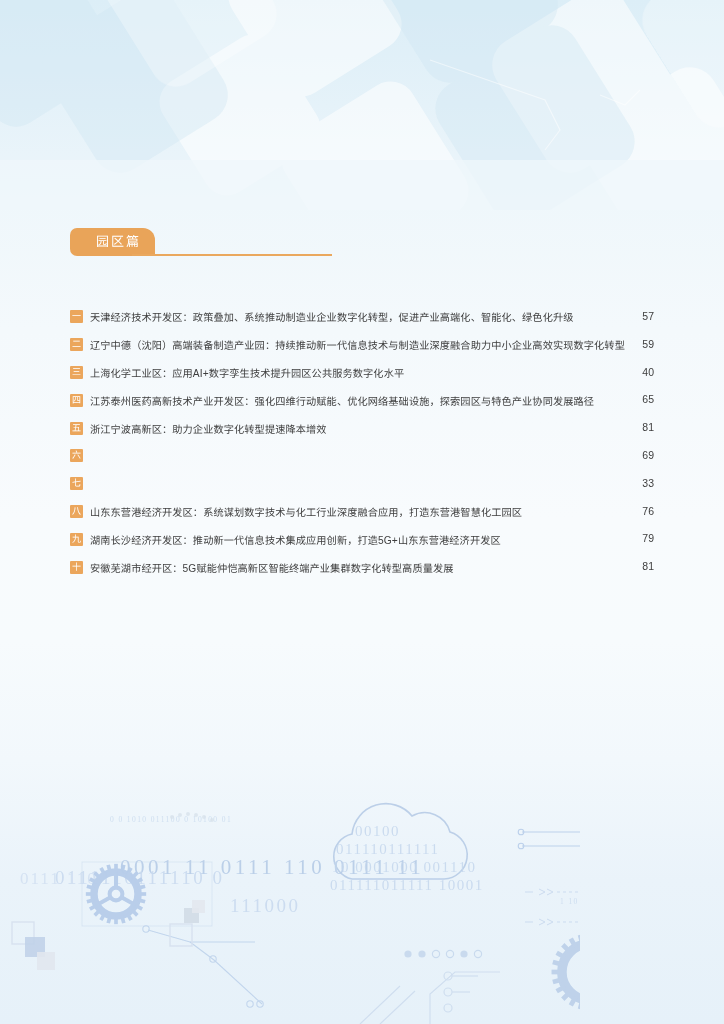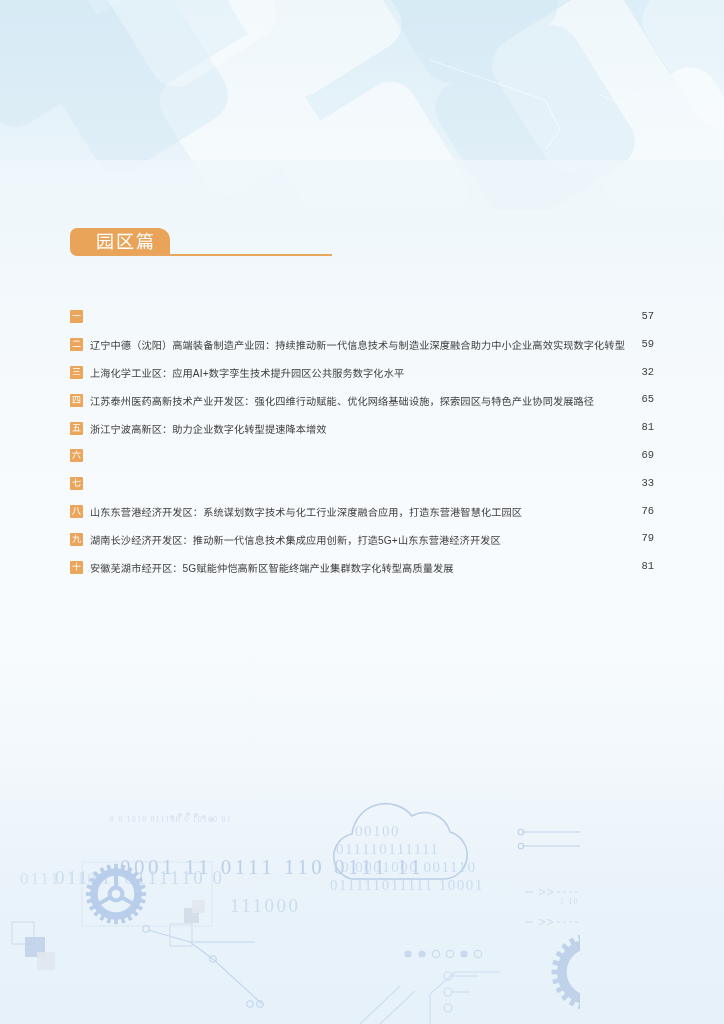--- a/index.html
+++ b/index.html
@@ -60,21 +60,21 @@
   .badge {
     position: absolute;
     left: 0; top: 0;
     height: 28px;
     min-width: 76px;
     padding: 0 14px 0 26px;
     box-sizing: border-box;
     background: #e9a459;
     border-radius: 7px 12px 0 7px;
     color: #ffffff;
-    font-size: 18px;
+    font-size: 13px;
     letter-spacing: 2px;
     line-height: 28px;
     text-align: center;
     font-weight: 400;
   }
   .badge-rule {
     position: absolute;
     left: 62px;
     top: 26px;
     width: 200px;
@@ -118,21 +118,21 @@
     overflow: hidden;
     text-overflow: ellipsis;
   }
   .toc-page {
     position: absolute;
     right: 0;
     top: 0;
     line-height: 27.8px;
     font-size: 10.5px;
     color: #3d3d3d;
-    font-family: Liberation Mono, monospace;
+    font-family: Liberation Sans, sans-serif;
   }
 </style>
 </head>
 <body>
 
 <div class="page">
 
   <div class="top-deco">
     <svg width="724" height="210" viewBox="0 0 724 210" xmlns="http://www.w3.org/2000/svg">
       <defs>
@@ -174,33 +174,34 @@
 
   <div class="section-header">
     <div class="badge">园区篇</div>
     <div class="badge-rule"></div>
   </div>
 
   <div class="toc">
 
     <div class="toc-row">
       <span class="toc-num">一</span>
+      <span class="toc-title">天津经济技术开发区：政策叠加、系统推动制造业企业数字化转型，促进产业高端化、智能化、绿色化升级</span>
       <span class="toc-page">57</span>
     </div>
 
     <div class="toc-row">
       <span class="toc-num">二</span>
       <span class="toc-title">辽宁中德（沈阳）高端装备制造产业园：持续推动新一代信息技术与制造业深度融合助力中小企业高效实现数字化转型</span>
       <span class="toc-page">59</span>
     </div>
 
     <div class="toc-row">
       <span class="toc-num">三</span>
       <span class="toc-title">上海化学工业区：应用AI+数字孪生技术提升园区公共服务数字化水平</span>
-      <span class="toc-page">32</span>
+      <span class="toc-page">40</span>
     </div>
 
     <div class="toc-row">
       <span class="toc-num">四</span>
       <span class="toc-title">江苏泰州医药高新技术产业开发区：强化四维行动赋能、优化网络基础设施，探索园区与特色产业协同发展路径</span>
       <span class="toc-page">65</span>
     </div>
 
     <div class="toc-row">
       <span class="toc-num">五</span>

